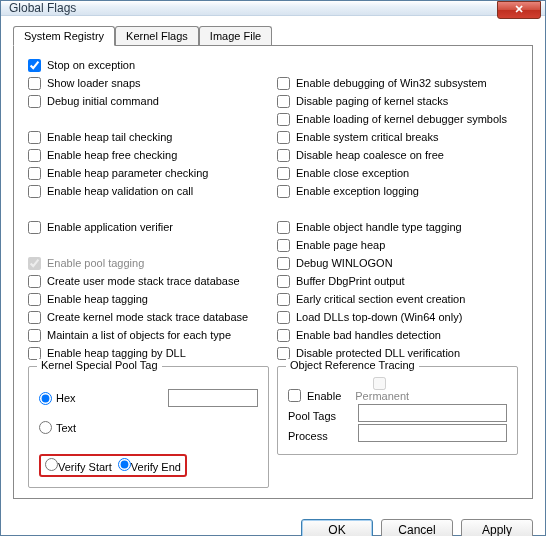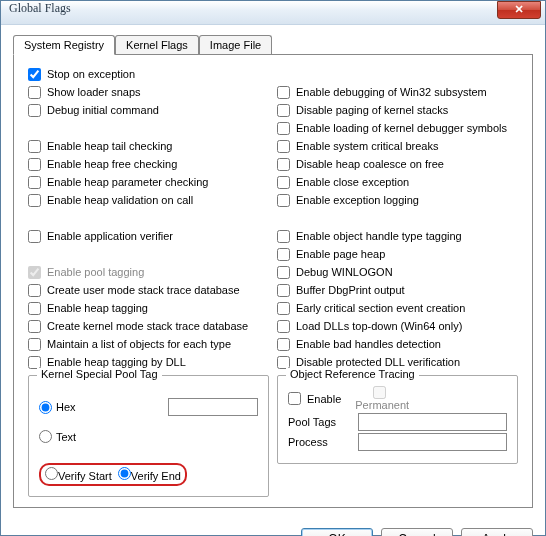--- a/index.html
+++ b/index.html
@@ -19,23 +19,22 @@
     background: #fff;
     display: flex;
     flex-direction: column;
   }
   .titlebar {
     height: 33px;
     background: linear-gradient(to bottom, #ffffff 0%, #e8f0f8 40%, #d8e4f0 100%);
     border-bottom: 1px solid #c4d4e4;
     display: flex;
     align-items: center;
-    padding: 0 4px 8px 8px;
+    padding: 0 4px 0 8px;
     position: relative;
-    font-family: Liberation Serif, serif;
   }
   .title-text { color: #2a3a4a; font-size: 12px; flex: 1; }
   .close-btn {
     width: 44px;
     height: 18px;
     background: linear-gradient(to bottom, #e8847a 0%, #d05040 48%, #c03020 52%, #d04030 100%);
     border: 1px solid #803020;
     border-radius: 0 0 3px 3px;
     color: #fff;
     font-size: 11px;
@@ -123,26 +122,26 @@
   .field-input {
     width: 90px;
     height: 18px;
     border: 1px solid #888;
     background: #fff;
     font-size: 11px;
     padding: 0 2px;
   }
   .highlight-box {
     border: 2px solid #d02020;
-    border-radius: 10px;
+    border-radius: 3px;
     padding: 2px 4px;
     display: inline-flex;
     gap: 6px;
   }
-  .ort-row { display: flex; align-items: center; margin: 2px 0; gap: 6px; }
+  .ort-row { display: flex; align-items: flex-end; margin: 2px 0; gap: 6px; }
   .ort-row .lbl { width: 64px; }
   .ort-row input[type=text] {
     flex: 1; height: 18px; border: 1px solid #888; background: #fff; font-size: 11px; padding: 0 2px;
   }
   .buttons {
     display: flex;
     justify-content: flex-end;
     gap: 8px;
     padding: 10px 12px 12px 0;
   }

